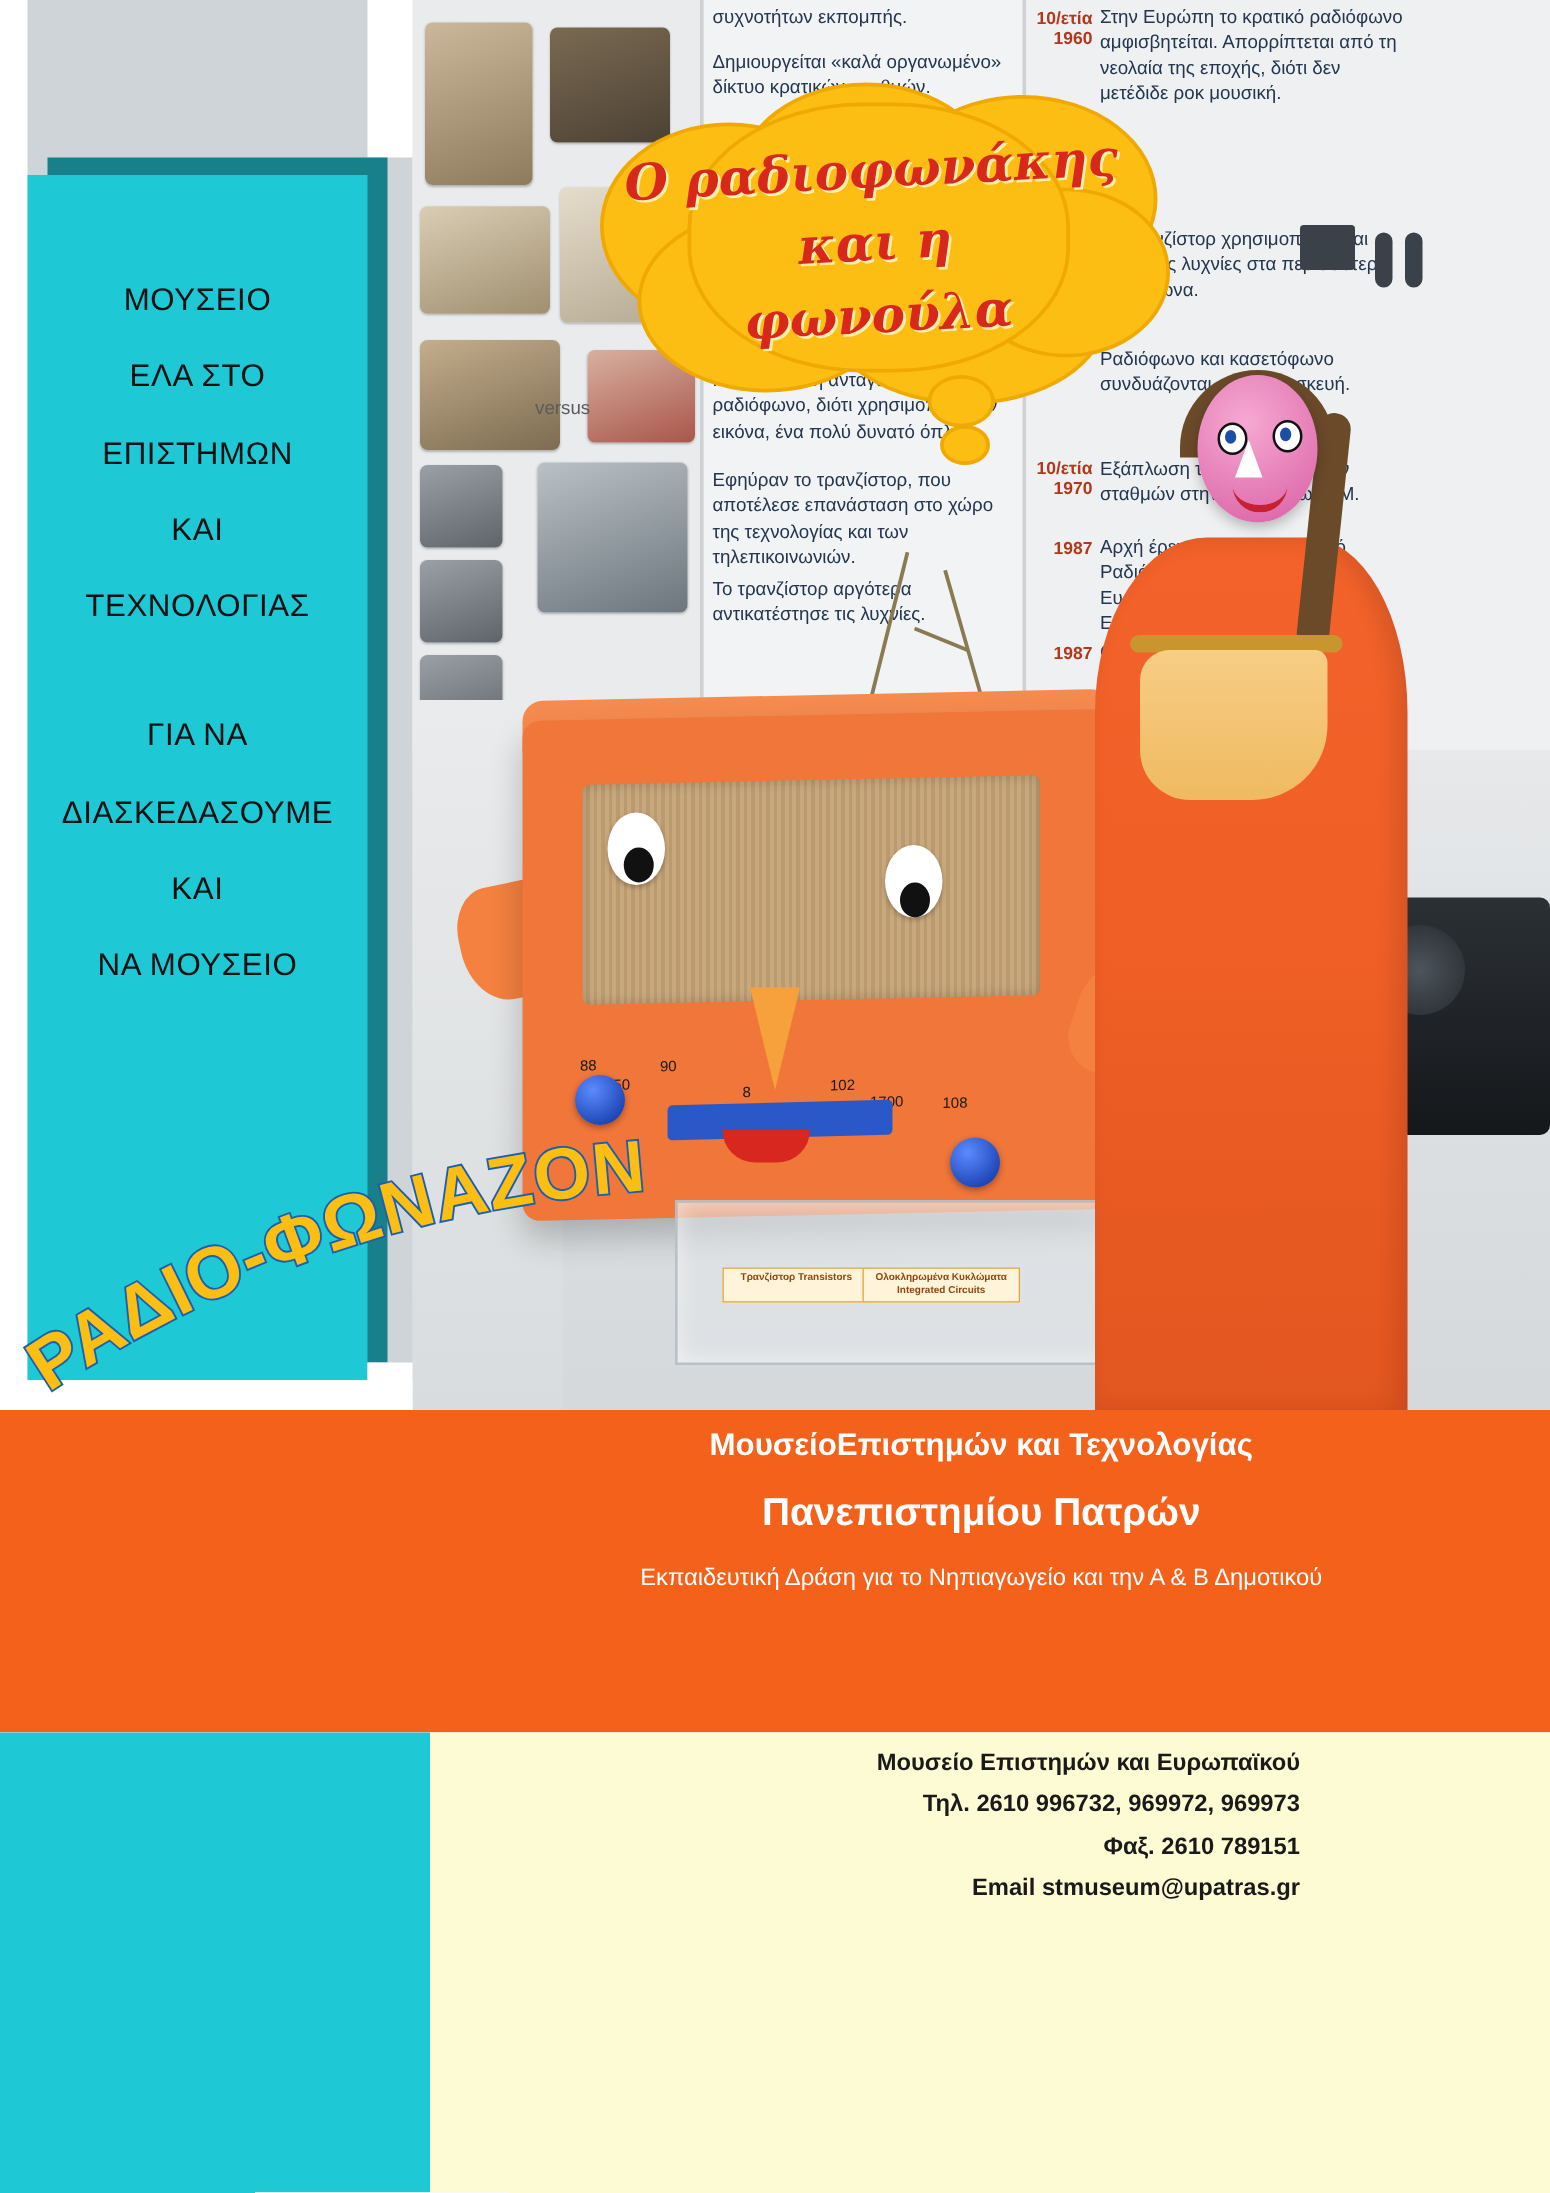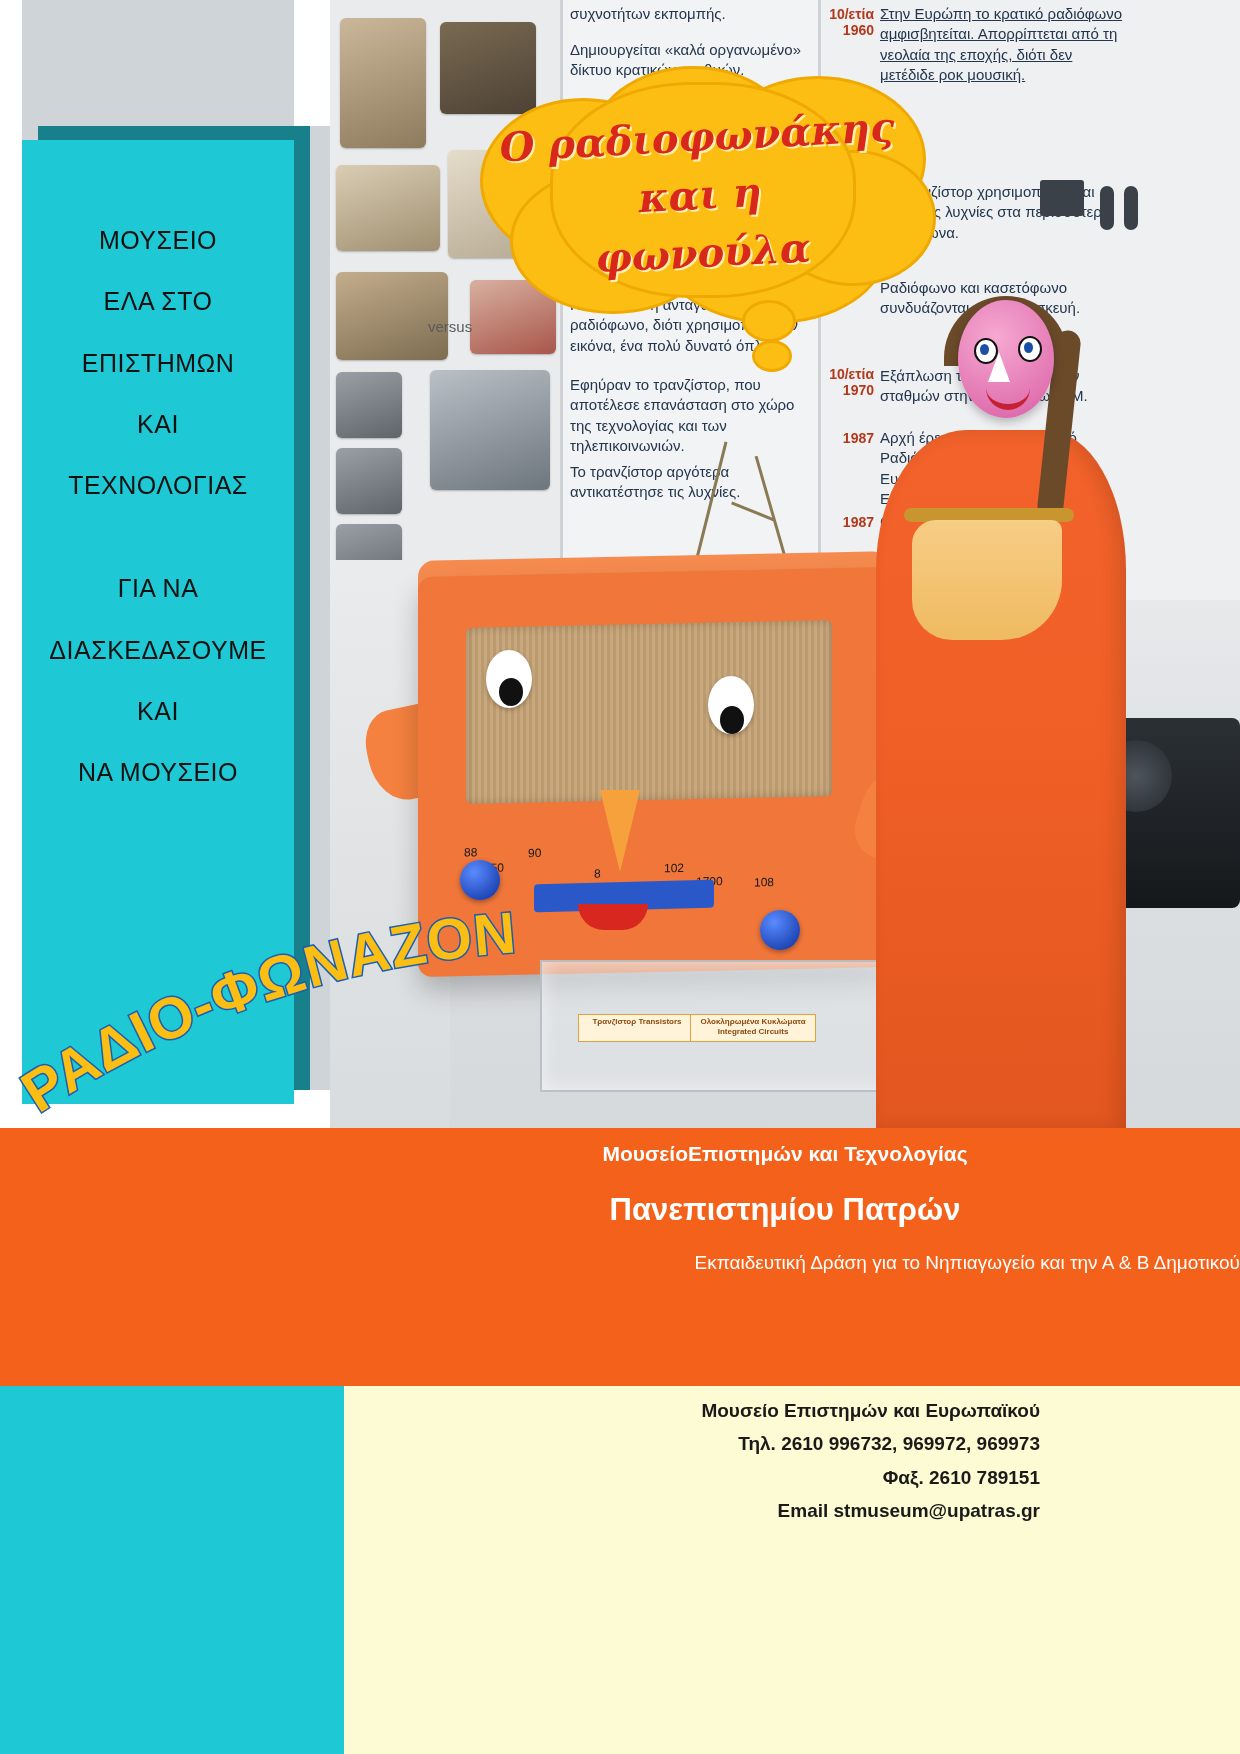--- a/index.html
+++ b/index.html
@@ -461,37 +461,37 @@
     left: 0; top: 1128px;
     width: 1240px; height: 258px;
     background: #f4611a;
   }
   .ob-line1 {
     position: absolute;
     left: 330px; top: 1142px;
     width: 910px;
     text-align: center;
     color: #ffffff;
-    font-size: 21px;
+    font-size: 25px;
     font-weight: bold;
   }
   .ob-line2 {
     position: absolute;
     left: 330px; top: 1192px;
     width: 910px;
     text-align: center;
     color: #ffffff;
     font-size: 31px;
     font-weight: bold;
   }
   .ob-line3 {
     position: absolute;
     left: 330px; top: 1252px;
     width: 910px;
-    text-align: right;
+    text-align: center;
     color: #ffffff;
     font-size: 19px;
   }
   .ob-line4 {
     position: absolute;
     left: 330px; top: 1300px;
     width: 910px;
     text-align: center;
     color: #1b5fb0;
     font-size: 33px;
@@ -552,21 +552,21 @@
     <div class="thumb t10"></div>
     <div class="versus">versus</div>
 
     <div class="board-text bt-col2" style="top:4px;">συχνοτήτων εκπομπής.</div>
     <div class="board-text bt-col2" style="top:40px;">Δημιουργείται «καλά οργανωμένο» δίκτυο κρατικών σταθμών.</div>
     <div class="board-text bt-col2" style="top:295px;">Η Τηλεόραση ανταγωνίζεται το ραδιόφωνο, διότι χρησιμοποιεί την εικόνα, ένα πολύ δυνατό όπλο.</div>
     <div class="board-text bt-col2" style="top:375px;">Εφηύραν το τρανζίστορ, που αποτέλεσε επανάσταση στο χώρο της τεχνολογίας και των τηλεπικοινωνιών.</div>
     <div class="board-text bt-col2" style="top:462px;">Το τρανζίστορ αργότερα αντικατέστησε τις λυχνίες.</div>
 
     <div class="yearcol" style="top:6px;">10/ετία 1960</div>
-    <div class="board-text bt-col3" style="top:4px;text-decoration:underline;">Στην Ευρώπη το κρατικό ραδιόφωνο αμφισβητείται. Απορρίπτεται από τη νεολαία της εποχής, διότι δεν μετέδιδε ροκ μουσική.</div>
+    <div class="board-text bt-col3" style="top:4px;">Στην Ευρώπη το κρατικό ραδιόφωνο αμφισβητείται. Απορρίπτεται από τη νεολαία της εποχής, διότι δεν μετέδιδε ροκ μουσική.</div>
     <div class="board-text bt-col3" style="top:182px;">Τα τρανζίστορ χρησιμοποιούνται πλέον τις λυχνίες στα περισσότερα ραδιόφωνα.</div>
     <div class="board-text bt-col3" style="top:278px;">Ραδιόφωνο και κασετόφωνο συνδυάζονται σε μια συσκευή.</div>
     <div class="yearcol" style="top:366px;">10/ετία 1970</div>
     <div class="board-text bt-col3" style="top:366px;">Εξάπλωση των ερασιτεχνικών σταθμών στην μπάντα των FM.</div>
     <div class="yearcol" style="top:430px;">1987</div>
     <div class="board-text bt-col3" style="top:428px;">Αρχή έρευνας για το Ψηφιακό Ραδιόφωνο, στα πλαίσια του Ευρωπαϊκού Προγράμματος EUREKA.</div>
     <div class="yearcol" style="top:514px;">1987</div>
     <div class="board-text bt-col3" style="top:512px;">CARL MALAMUD / ΚΑΡΛ ΜΑΛΑΜΟΥΝΤ 1959-</div>
 
     <div class="chipimg" style="left:1040px; top:180px; width:44px; height:36px;"></div>

